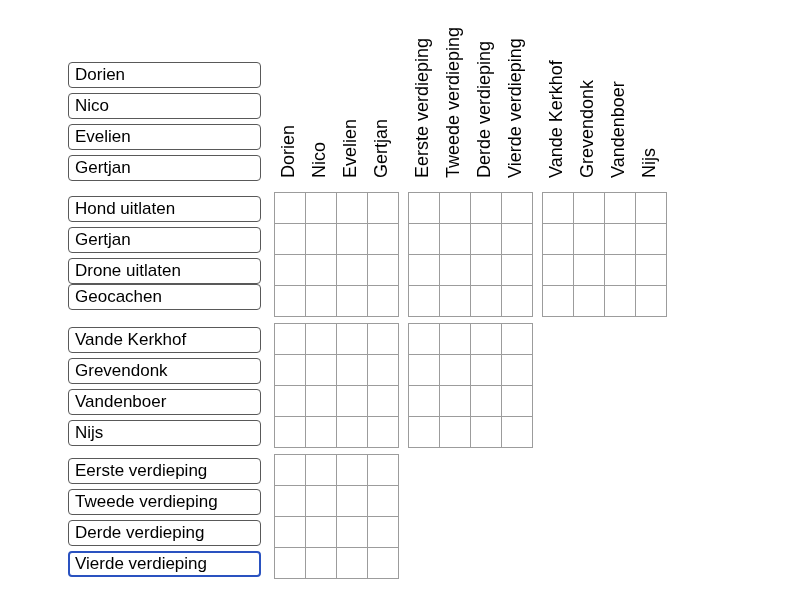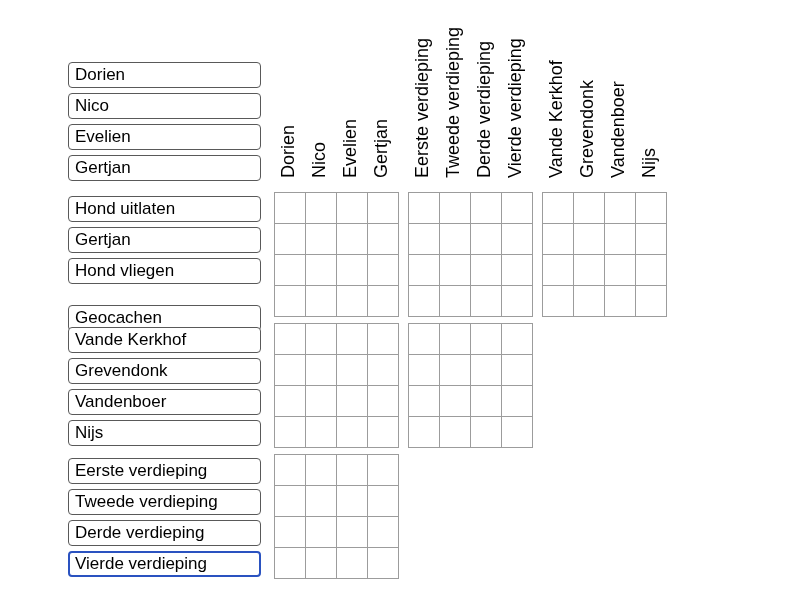--- a/index.html
+++ b/index.html
@@ -60,22 +60,22 @@
   </div>
 
   <div>
     <div class="rowlabel" style="top:62px">Dorien</div>
     <div class="rowlabel" style="top:93px">Nico</div>
     <div class="rowlabel" style="top:124px">Evelien</div>
     <div class="rowlabel" style="top:155px">Gertjan</div>
 
     <div class="rowlabel" style="top:196px">Hond uitlaten</div>
     <div class="rowlabel" style="top:227px">Gertjan</div>
-    <div class="rowlabel" style="top:258px">Hond vliegen</div>
-    <div class="rowlabel" style="top:305px">Geocachen</div>
+    <div class="rowlabel" style="top:258px">Drone uitlaten</div>
+    <div class="rowlabel" style="top:284px">Geocachen</div>
 
     <div class="rowlabel" style="top:327px">Vande Kerkhof</div>
     <div class="rowlabel" style="top:358px">Grevendonk</div>
     <div class="rowlabel" style="top:389px">Vandenboer</div>
     <div class="rowlabel" style="top:420px">Nijs</div>
 
     <div class="rowlabel" style="top:458px">Eerste verdieping</div>
     <div class="rowlabel" style="top:489px">Tweede verdieping</div>
     <div class="rowlabel" style="top:520px">Derde verdieping</div>
     <div class="rowlabel selected" style="top:551px">Vierde verdieping</div>

